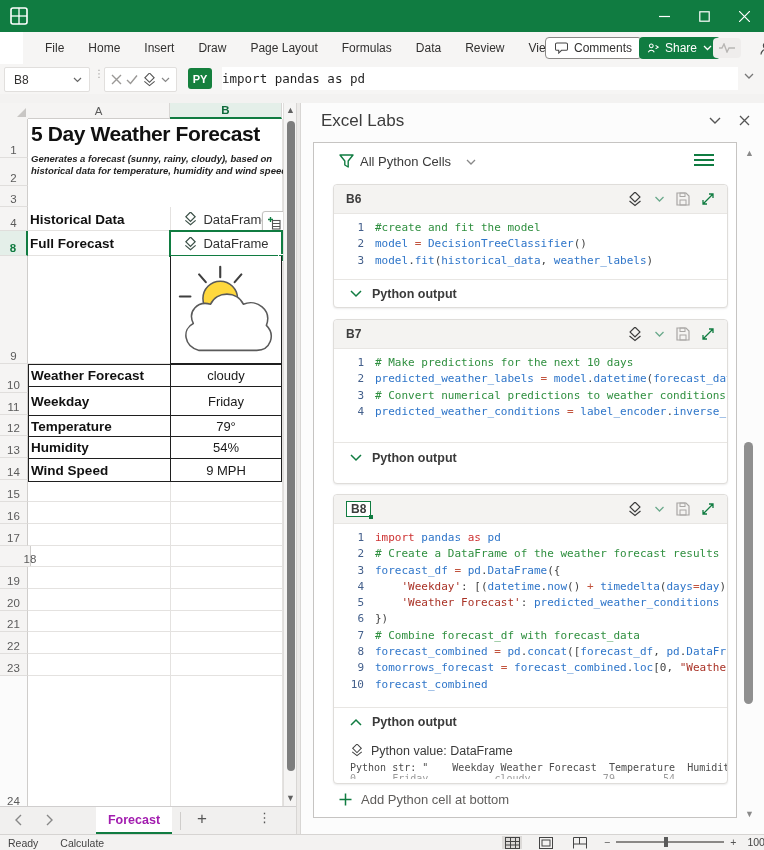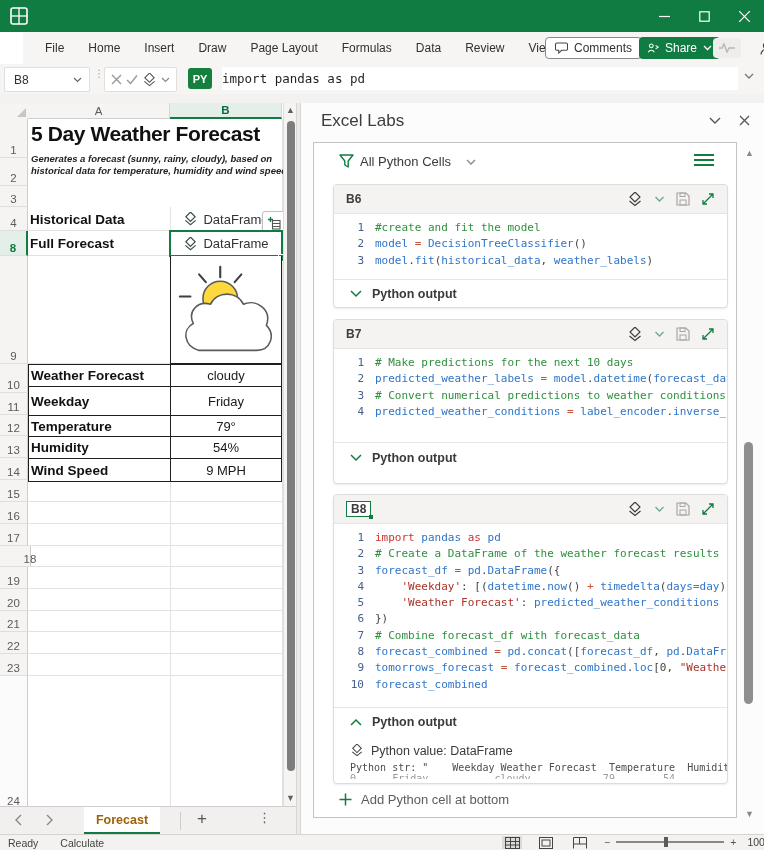--- a/index.html
+++ b/index.html
@@ -69,22 +69,22 @@
   .statlabel{width:142px;box-sizing:border-box;border-right:1.5px solid #1f1f1f;font-size:13.5px;font-weight:bold;color:#111;
       display:flex;align-items:center;padding-left:2px;}
   .statvalue{flex:1;font-size:13px;color:#1a1a1a;display:flex;align-items:center;justify-content:center;}
   
   .sscroll{position:absolute;left:283px;top:0;width:13px;height:703px;background:#f5f4f3;border-left:1px solid #e0dedc;}
   .sthumb{position:absolute;left:2.5px;top:18px;width:8px;height:650px;background:#7d7d7d;border-radius:4px;}
   .sarrow{position:absolute;left:2px;width:9px;height:9px;color:#606060;font-size:9px;line-height:9px;text-align:center;}
   
   .tabbar{position:absolute;left:0;top:703px;width:296px;height:28px;background:#f1f0ef;border-top:1px solid #d0cece;}
   .tabnav{position:absolute;top:7px;color:#777;}
-  .sheettab{position:absolute;left:84px;top:0;width:76px;height:25px;background:#fff;border-bottom:3px solid #107c41;
-      font-size:12.5px;font-weight:bold;color:#a16207;display:flex;align-items:center;justify-content:center;}
+  .sheettab{position:absolute;left:96px;top:0;width:76px;height:25px;background:#fff;border-bottom:3px solid #107c41;
+      font-size:12.5px;font-weight:bold;color:#a21caf;display:flex;align-items:center;justify-content:center;}
   .tabsep{position:absolute;left:180px;top:5px;width:1px;height:18px;background:#cfcdcb;}
   .tabplus{position:absolute;left:192px;top:2px;font-size:17px;color:#555;width:20px;text-align:center;}
   .tabmenu{position:absolute;left:258px;top:3px;font-size:13px;color:#555;letter-spacing:0;}
   
   .pane-div{position:absolute;left:296px;top:103px;width:5px;height:731px;background:#eceae8;border-left:1px solid #d8d6d4;border-right:1px solid #d8d6d4;box-sizing:border-box;}
   
   .panel{position:absolute;left:301px;top:103px;width:463px;height:731px;background:#fcfcfc;}
   .ptitle{position:absolute;left:20px;top:8px;font-size:17px;color:#3c3c3c;}
   .picon{position:absolute;top:14px;}
   .pbox{position:absolute;left:12px;top:39px;width:424px;height:676px;border:1px solid #c6c4c2;background:#fff;box-sizing:border-box;}

